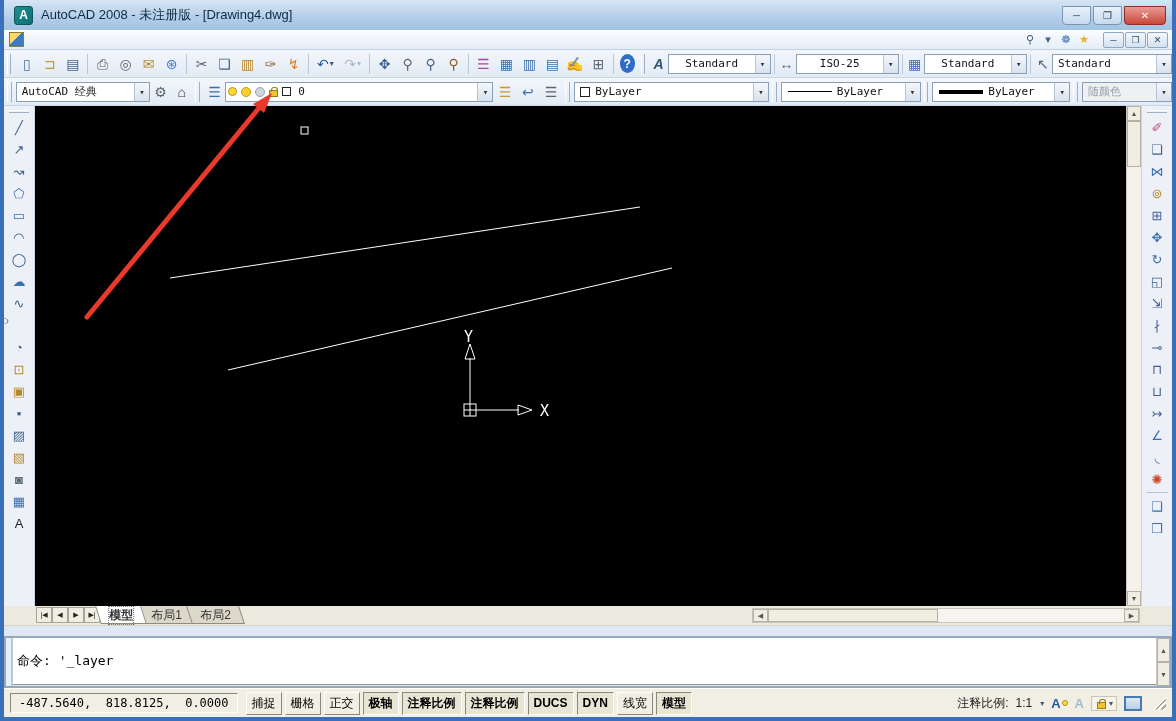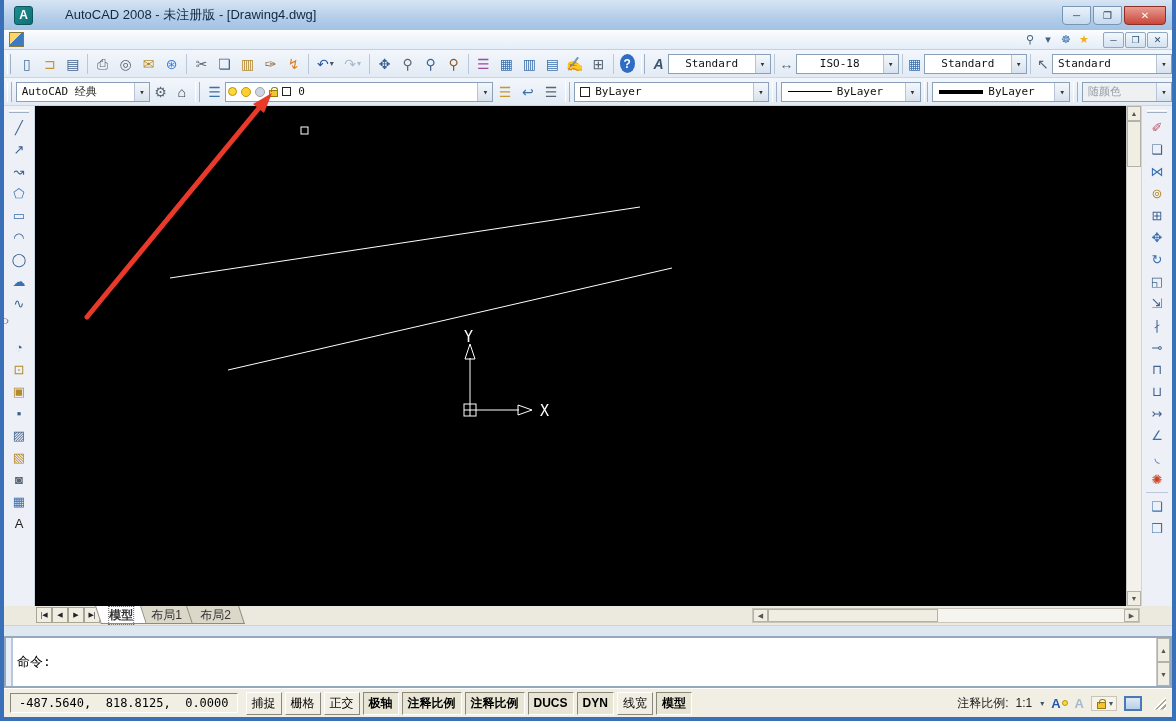--- a/index.html
+++ b/index.html
@@ -7,21 +7,21 @@
   .window { position:relative; width:1176px; height:721px; background:#3a70b8;
             overflow:hidden; font-size:12px; }
   .client { position:absolute; left:4px; right:4px; top:0; bottom:4px; background:#e9eff7; }
 
   
   .titlebar { position:absolute; left:0; right:0; top:0; height:30px;
     background:linear-gradient(#d7e5f4,#b3cde9 60%,#a3c2e2); display:flex; align-items:center; padding:0 6px; }
   .app-icon { width:19px; height:19px; border-radius:3px; margin:0 8px 0 4px;
     background:linear-gradient(135deg,#1d8f8f,#0f6e74); color:#fff; font-weight:bold; font-size:12px;
     display:flex; align-items:center; justify-content:center; border:1px solid #0a565c; }
-  .title-text { color:#102a43; font-size:13px;margin-left:24px; }
+  .title-text { color:#102a43; font-size:13px; }
   .winbtns { margin-left:auto; display:flex; gap:2px; }
   .winbtn { width:29px; height:19px; border:1px solid #7796b5; border-radius:0 0 4px 4px;
     background:linear-gradient(#eaf2fa,#c6d9ee); color:#25405c; font-size:10px;
     display:flex; align-items:center; justify-content:center; }
   .winbtn.close { width:42px; background:linear-gradient(#e89c92,#c9473a); color:#fff; border-color:#8e2f26; }
 
   
   .menubar { position:absolute; left:0; right:0; top:30px; height:20px;
     background:linear-gradient(#fbfdff,#e4edf7); border-bottom:1px solid #c2d1e2;
     display:flex; align-items:center; }
@@ -231,21 +231,21 @@
       <div class="tbtn round">?</div>
       <div class="grip"></div>
       <div class="tbtn" style="color:#35546f;font-style:italic;font-weight:bold">A</div>
       <div class="combo" style="width:128px">
         <span class="val">Standard</span>
         <span class="drop"></span>
       </div>
       <div class="sep"></div>
       <div class="tbtn" style="color:#5a6673">↔</div>
       <div class="combo" style="width:128px">
-        <span class="val">ISO-18</span>
+        <span class="val">ISO-25</span>
         <span class="drop"></span>
       </div>
       <div class="sep"></div>
       <div class="tbtn" style="color:#3b6fae">▦</div>
       <div class="combo" style="width:128px">
         <span class="val">Standard</span>
         <span class="drop"></span>
       </div>
       <div class="sep"></div>
       <div class="tbtn" style="color:#5a6673">↖</div>
@@ -450,21 +450,21 @@
         <div class="hthumb"></div>
         <div class="htrack"></div>
         <div class="scrbtn">▶</div>
       </div>
     </div>
 
     <div class="splitter"></div>
     <div class="cmdwin">
       <div class="cmdgrip"></div>
       <div class="cmdbody">
-        <div class="cmdrow">命令:</div>
+        <div class="cmdrow hist">命令: '_layer</div>
       </div>
       <div class="cmdscroll">
         <div class="scrbtn">▲</div>
         <div class="scrbtn">▼</div>
       </div>
     </div>
 
     <div class="statusbar">
       <div class="coords">-487.5640,  818.8125,  0.0000</div>
       <div class="sbtns">

